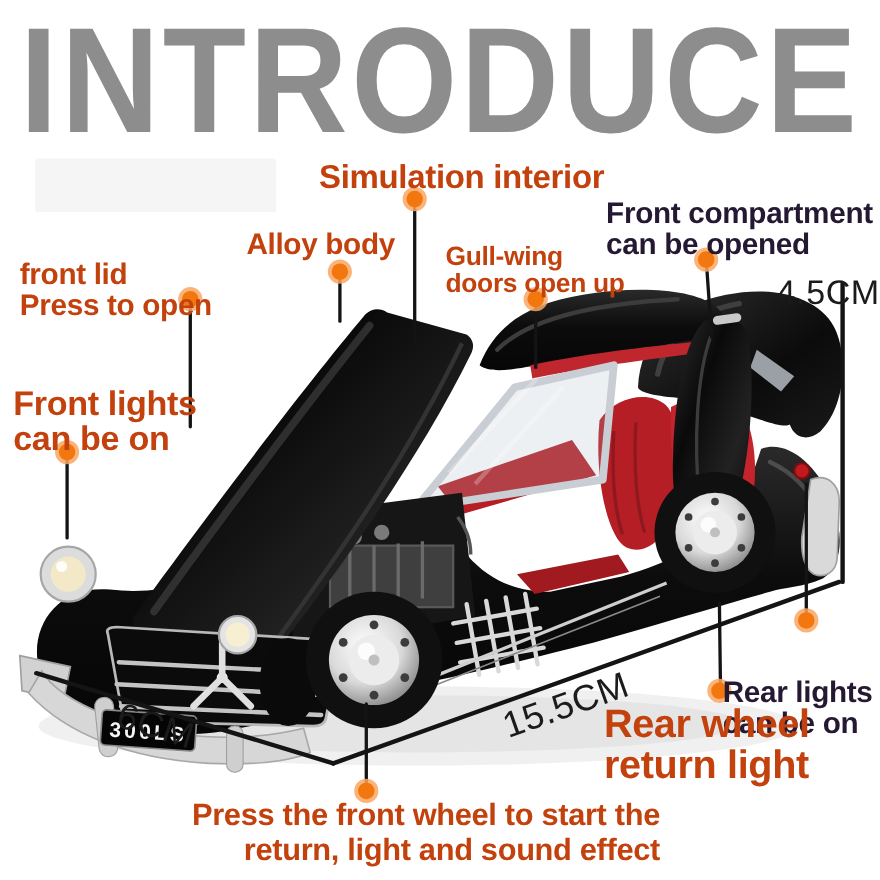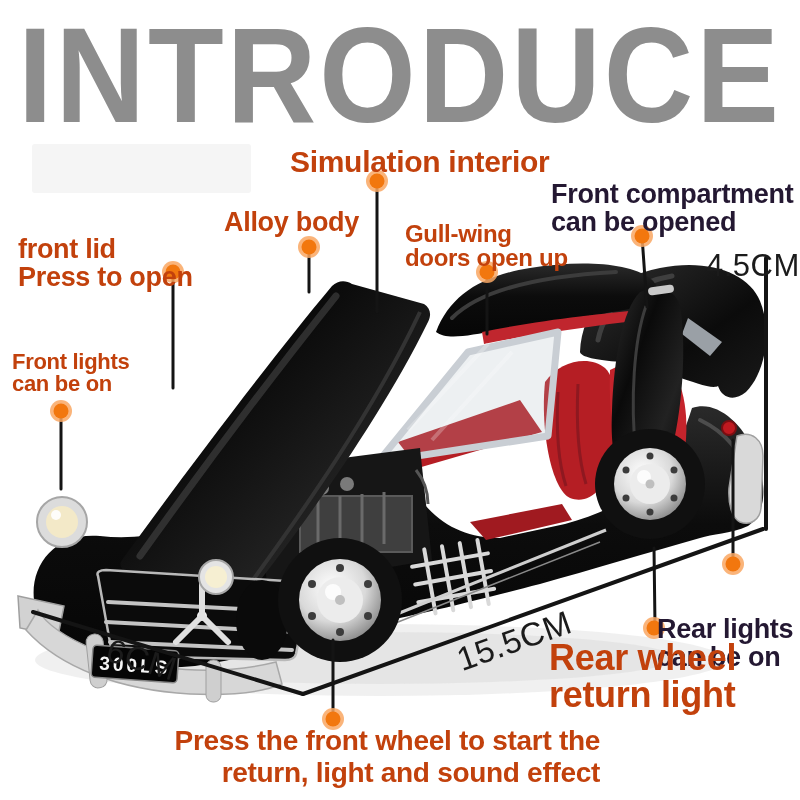--- a/index.html
+++ b/index.html
@@ -13,21 +13,21 @@
   .wm{position:absolute;left:32px;top:144px;width:219px;height:49px;background:#f5f5f5;border-radius:3px;}
   
   .lbl{position:absolute;font-weight:800;color:#c2410c;line-height:1.02;white-space:nowrap;
        letter-spacing:-0.3px;}
   .plum{color:#241832;}
   .lbl-press-lid{left:18px;top:236px;font-size:27px;}
   .lbl-alloy{left:224px;top:209px;font-size:27px;}
   .lbl-sim{left:290px;top:147px;font-size:30px;}
   .lbl-gull{left:405px;top:222px;font-size:24px;}
   .lbl-rearcomp{left:551px;top:181px;font-size:27px;}
-  .lbl-frontlights{left:12px;top:351px;font-size:22px;}
+  .lbl-frontlights{left:12px;top:351px;font-size:31px;}
   .lbl-rearlights{left:657px;top:576px;font-size:27px;margin-top:40px;}
   .lbl-rearwheel{left:549px;top:640px;font-size:36px;}
   .lbl-bottom{left:20px;top:725px;width:580px;text-align:right;font-size:28px;line-height:1.15;}
   
   .dim{position:absolute;font-weight:500;color:#1b1b1b;font-size:31px;letter-spacing:0.5px;
        white-space:nowrap;transform-origin:center center;}
   .dim-h{left:694px;top:248px;margin-left:12px;}
   .dim-l{left:455px;top:622px;transform:rotate(-19.5deg);font-size:33px;}
   .dim-w{left:106px;top:641px;transform:rotate(17deg);font-size:33px;}
   svg{position:absolute;left:0;top:0;}

